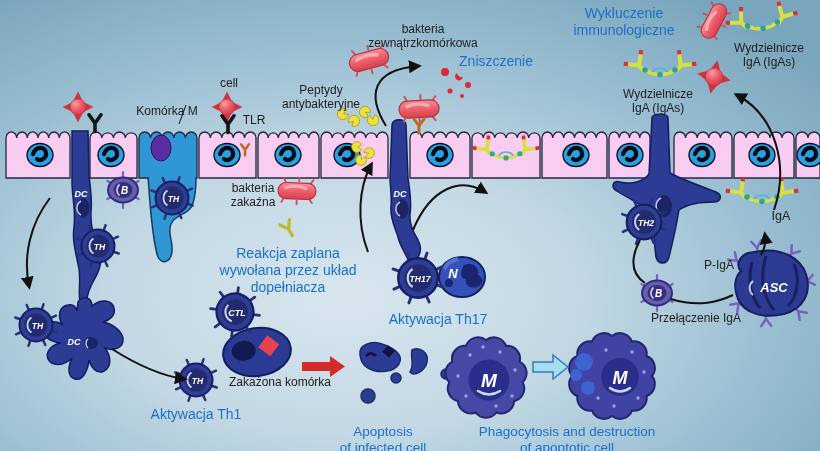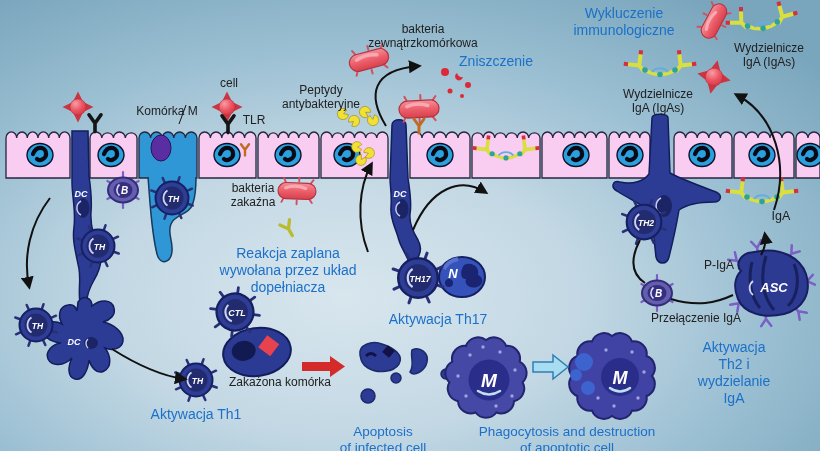--- a/index.html
+++ b/index.html
@@ -345,19 +345,17 @@
 <div class="lbl blue" style="left: 264px; top: 245px; color: rgb(27, 112, 201); margin-left: 24px;">Reakcja zaplana
 wywołana przez układ
 dopełniacza</div>
 <div class="lbl blue" style="left: 438px; top: 303px; color: rgb(27, 112, 201); margin-top: 8px;">Aktywacja Th17</div>
 <div class="lbl blue" style="left: 196px; top: 406px; color: rgb(27, 112, 201);">Aktywacja Th1</div>
 <div class="lbl" style="left:280px;top:375px">Zakażona komórka</div>
 <div class="lbl blue" style="left: 383px; top: 424px; font-size: 13.5px; color: rgb(27, 112, 201);">Apoptosis
 of infected cell</div>
 <div class="lbl blue" style="left: 567px; top: 424px; font-size: 13.5px; color: rgb(27, 112, 201);">Phagocytosis and destruction
 of apoptotic cell</div>
-<div class="lbl blue" style="left: 734px; top: 339px; color: rgb(27, 112, 201);">Aktywacja Th2 i
-wydzielanie IgA</div>
 <div class="lbl" style="left:696px;top:311px">Przełączenie IgA</div>
 <div class="lbl" style="left:719px;top:258px;font-size:12px">P-IgA</div>
 <div class="lbl" style="left:781px;top:209px;font-size:12.5px">IgA</div>
 
 </div>
 
 </body></html>

